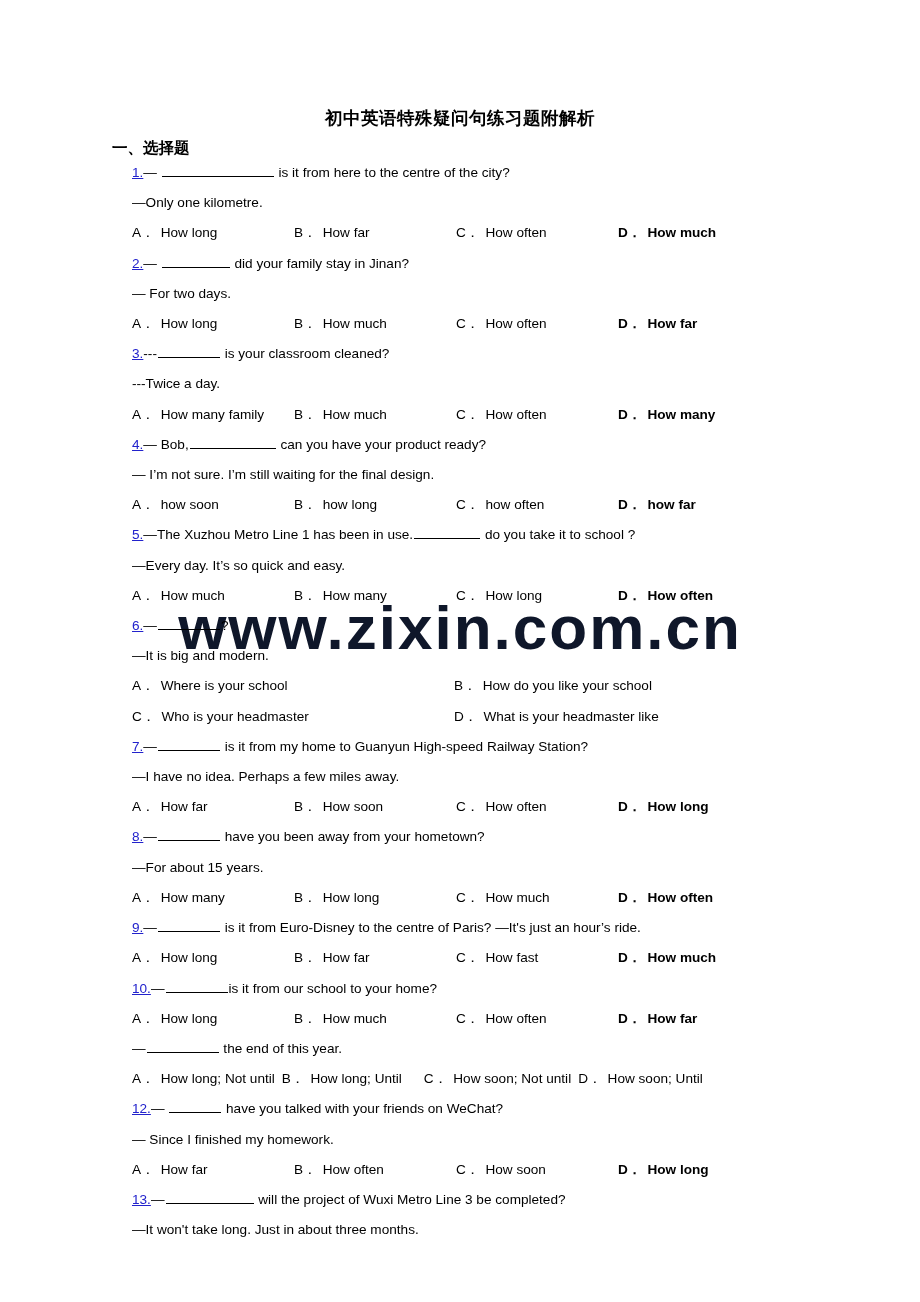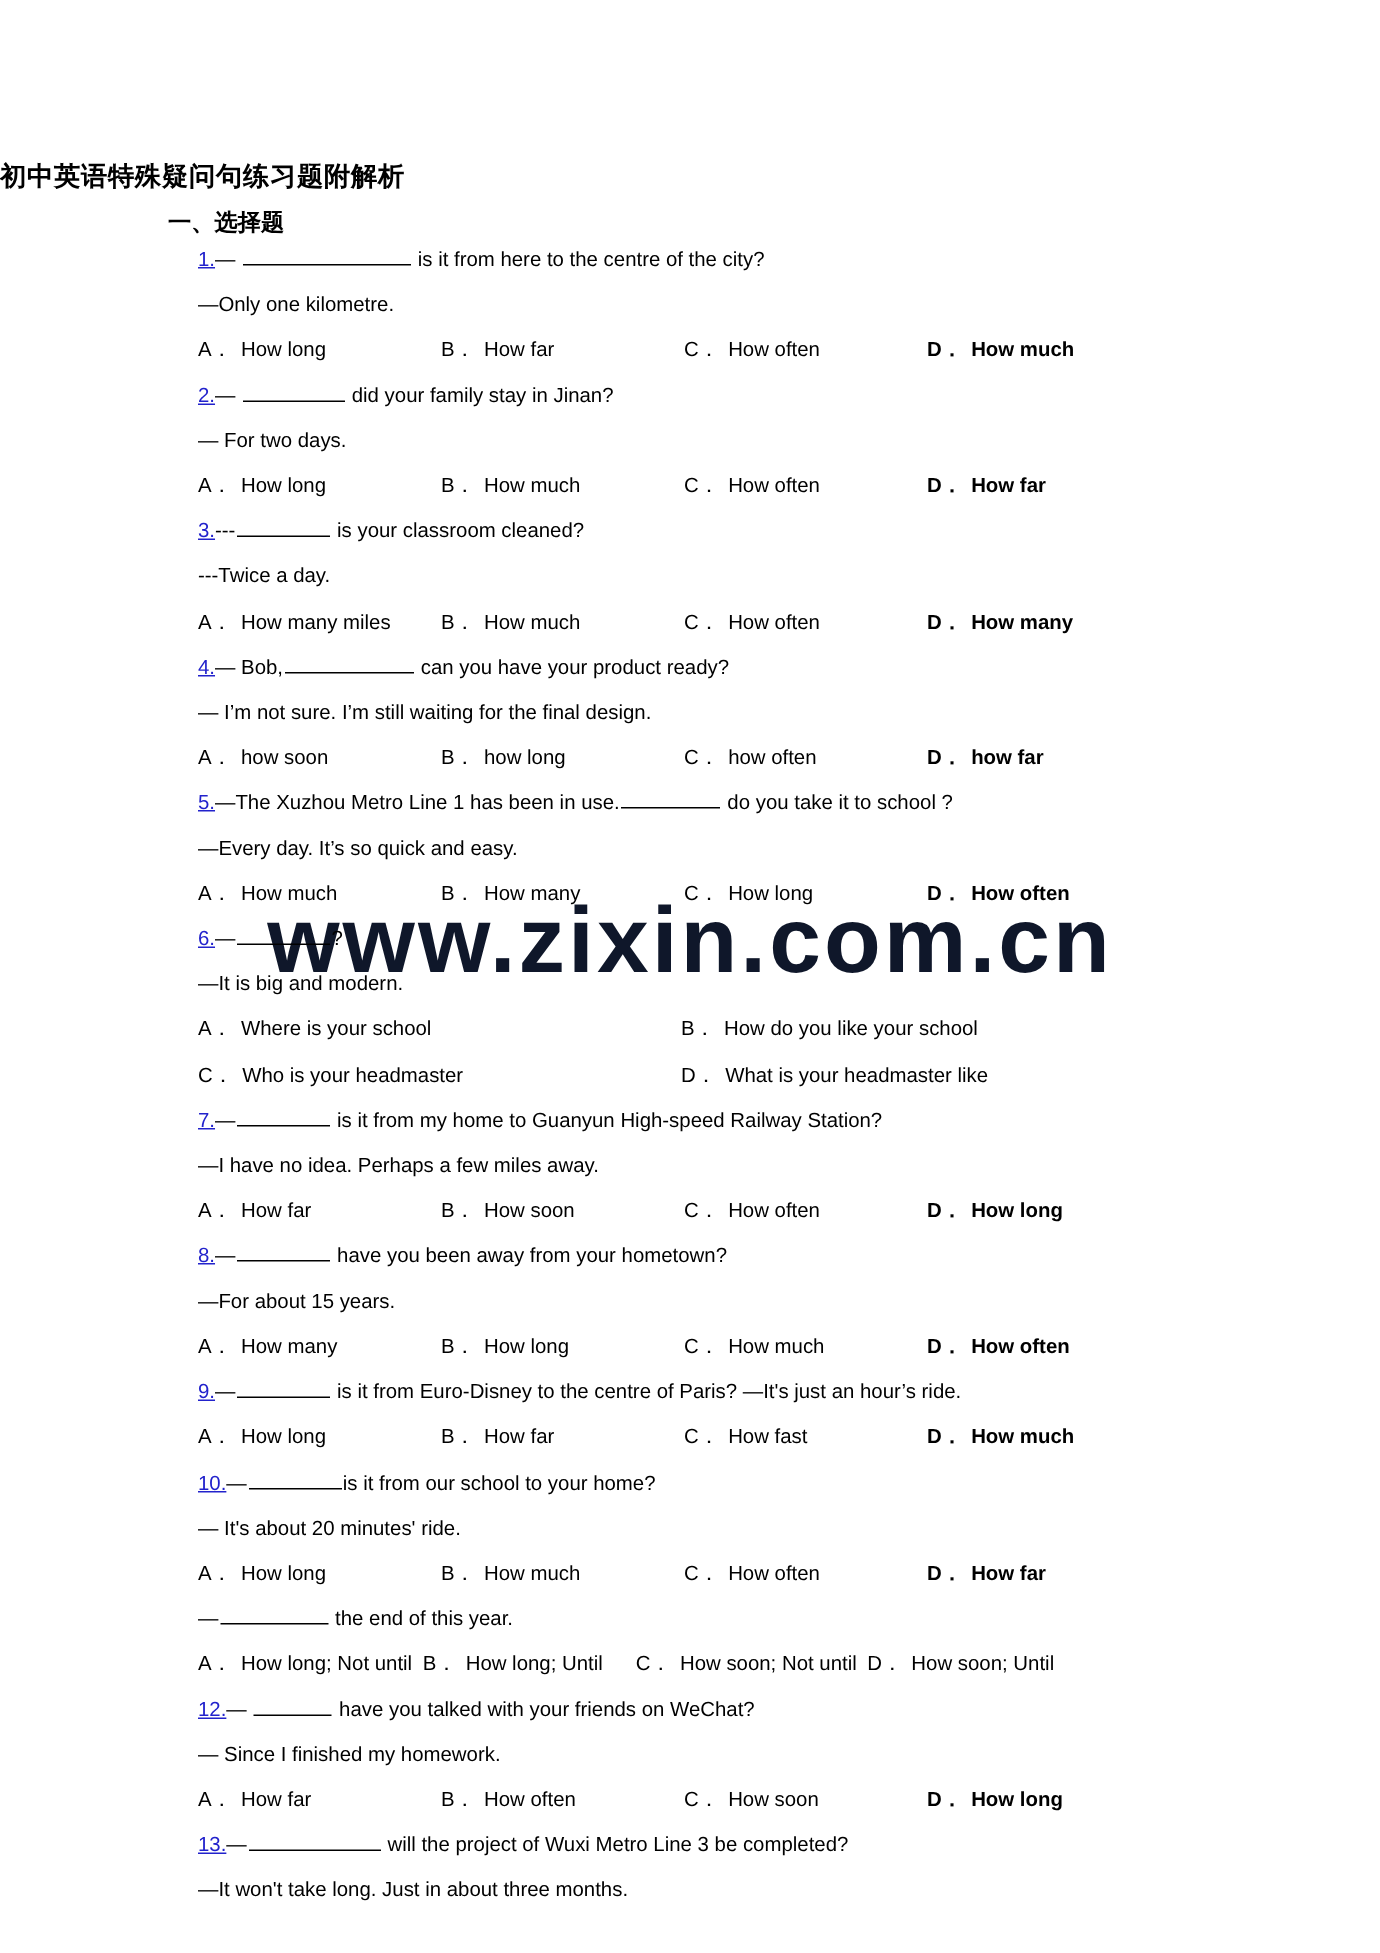--- a/index.html
+++ b/index.html
@@ -39,21 +39,21 @@
     position: absolute;
     left: 0;
     top: 0;
     width: 920px;
     z-index: 2;
   }
 
   .doc-title {
     margin: 0;
     padding-top: 108px;
-    text-align: left;
+    text-align: center;
     font-family: "DejaVu Sans", sans-serif;
     font-size: 17.5px;
     font-weight: 700;
     letter-spacing: .5px;
     line-height: 1.25;
     color: #000;
   }
 
   .section-head {
     margin: 8px 0 0 0;
@@ -146,21 +146,21 @@
       <div class="line reply">— For two days.</div>
       <div class="opts cols4">
         <span class="opt"><span class="optlabel">A．</span><span>How long</span></span><span class="opt"><span class="optlabel">B．</span><span>How much</span></span><span class="opt"><span class="optlabel">C．</span><span>How often</span></span><span class="opt"><span class="optlabel">D．</span><span>How far</span></span>
       </div>
     </div>
 
     <div>
       <div class="line"><span class="qnum">3.</span><span class="qtext">---</span><span class="blank" style="width:62px"></span><span class="qtext"> is your classroom cleaned?</span></div>
       <div class="line reply">---Twice a day.</div>
       <div class="opts cols4">
-        <span class="opt"><span class="optlabel">A．</span><span>How many miles</span></span><span class="opt"><span class="optlabel">B．</span><span>How much</span></span><span class="opt"><span class="optlabel">C．</span><span>How often</span></span><span class="opt"><span class="optlabel">D．</span><span>How many</span></span>
+        <span class="opt"><span class="optlabel">A．</span><span>How many family</span></span><span class="opt"><span class="optlabel">B．</span><span>How much</span></span><span class="opt"><span class="optlabel">C．</span><span>How often</span></span><span class="opt"><span class="optlabel">D．</span><span>How many</span></span>
       </div>
     </div>
 
     <div>
       <div class="line"><span class="qnum">4.</span><span class="qtext">— Bob,</span><span class="blank" style="width:86px"></span><span class="qtext"> can you have your product ready?</span></div>
       <div class="line reply">— I’m not sure. I’m still waiting for the final design.</div>
       <div class="opts cols4">
         <span class="opt"><span class="optlabel">A．</span><span>how soon</span></span><span class="opt"><span class="optlabel">B．</span><span>how long</span></span><span class="opt"><span class="optlabel">C．</span><span>how often</span></span><span class="opt"><span class="optlabel">D．</span><span>how far</span></span>
       </div>
     </div>
@@ -202,21 +202,20 @@
 
     <div>
       <div class="line"><span class="qnum">9.</span><span class="qtext">—</span><span class="blank" style="width:62px"></span><span class="qtext"> is it from Euro-Disney to the centre of Paris?  —It's just an hour’s ride.</span></div>
       <div class="opts cols4">
         <span class="opt"><span class="optlabel">A．</span><span>How long</span></span><span class="opt"><span class="optlabel">B．</span><span>How far</span></span><span class="opt"><span class="optlabel">C．</span><span>How fast</span></span><span class="opt"><span class="optlabel">D．</span><span>How much</span></span>
       </div>
     </div>
 
     <div>
       <div class="line"><span class="qnum">10.</span><span class="qtext">—</span><span class="blank" style="width:62px"></span><span class="qtext">is it from our school to your home?</span></div>
-      <div class="line reply">— It's about 20 minutes' ride.</div>
       <div class="opts cols4">
         <span class="opt"><span class="optlabel">A．</span><span>How long</span></span><span class="opt"><span class="optlabel">B．</span><span>How much</span></span><span class="opt"><span class="optlabel">C．</span><span>How often</span></span><span class="opt"><span class="optlabel">D．</span><span>How far</span></span>
       </div>
     </div>
 
     <div>
       <div class="line reply"><span class="qtext">—</span><span class="blank" style="width:72px"></span><span class="qtext"> the end of this year.</span></div>
       <div class="opts inline">
         <span class="opt"><span class="optlabel">A．</span><span>How long; Not until</span></span><span class="opt gap"><span class="optlabel">B．</span><span>How long; Until</span></span><span class="opt"><span class="optlabel">C．</span><span>How soon; Not until</span></span><span class="opt"><span class="optlabel">D．</span><span>How soon; Until</span></span>
       </div>

